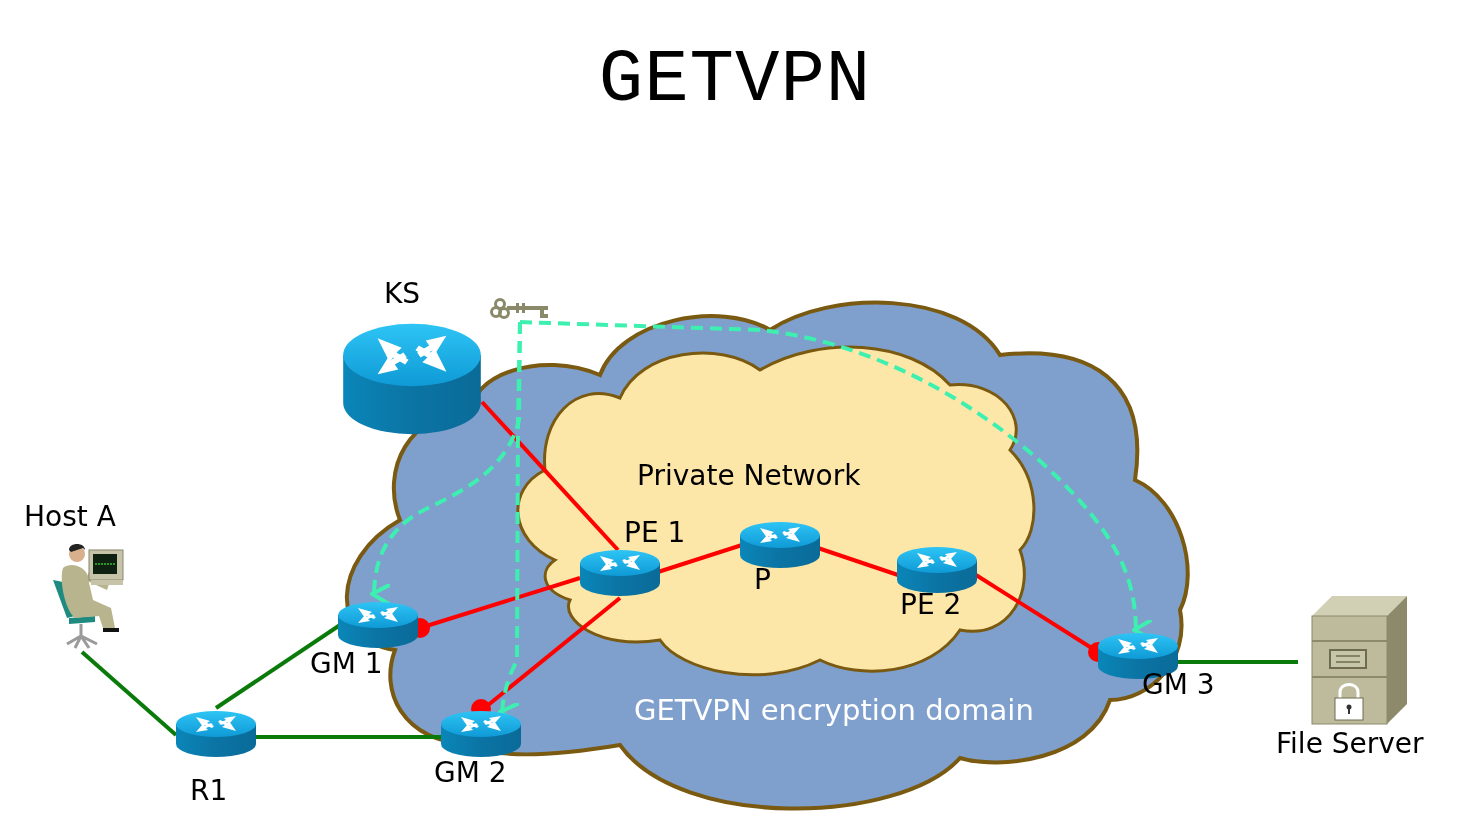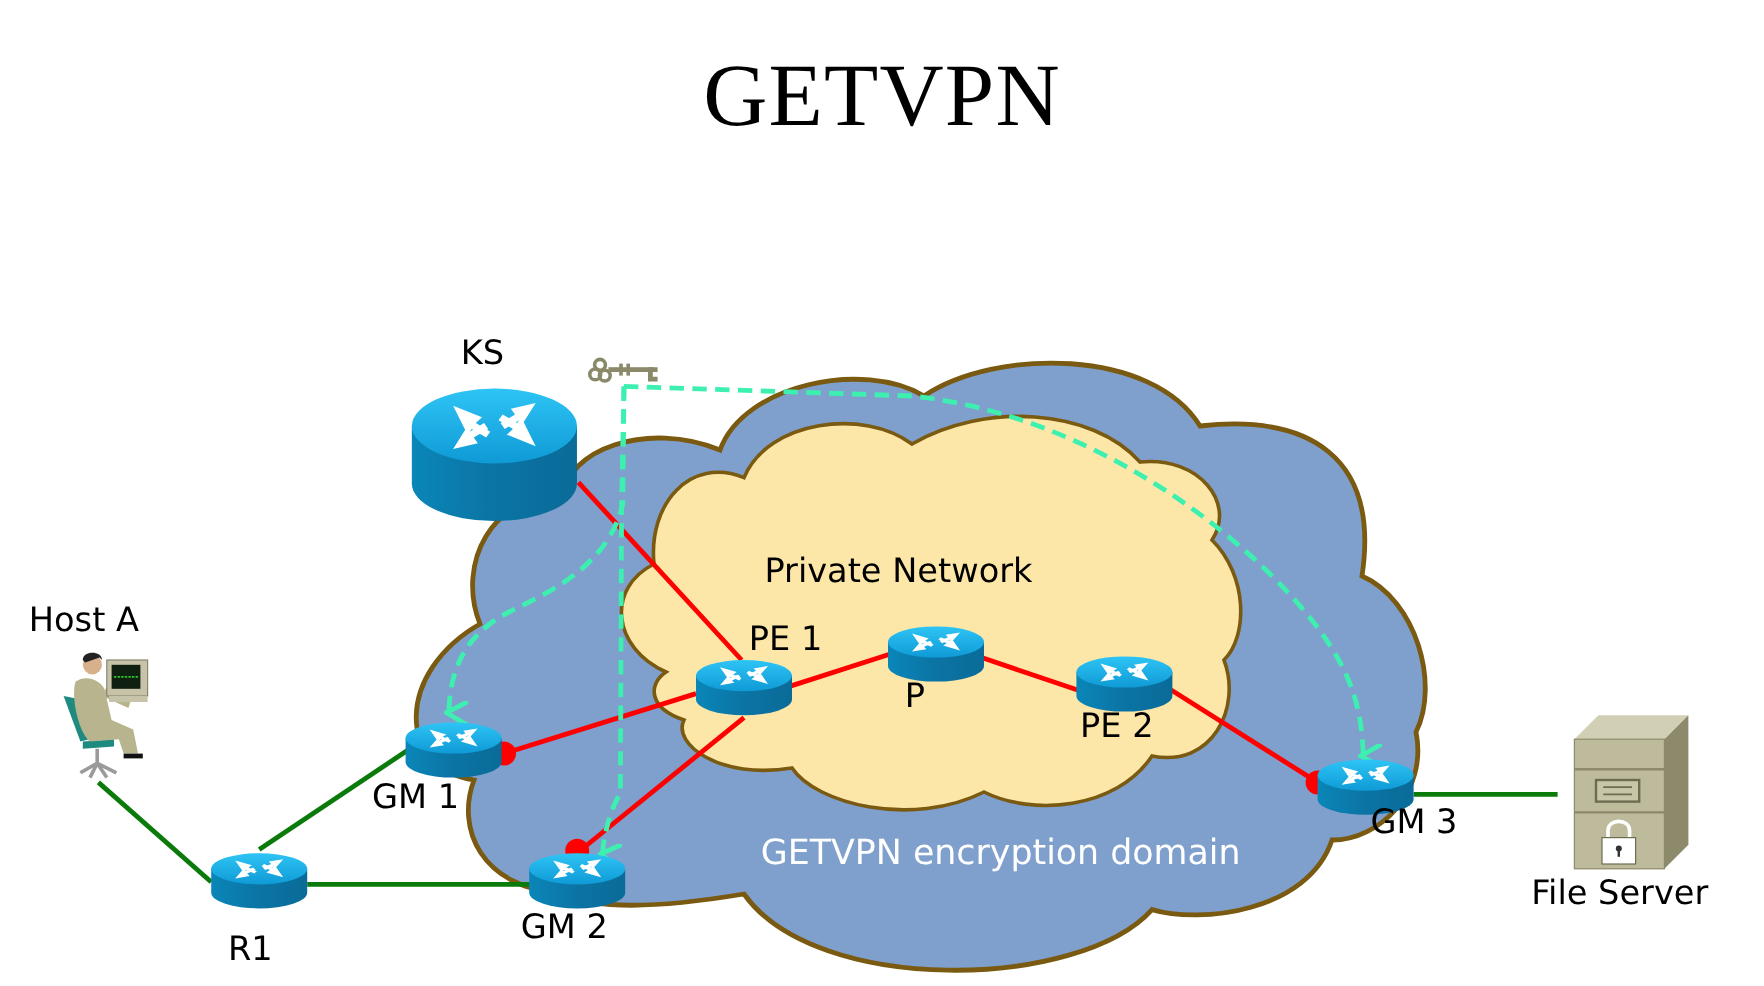--- a/index.html
+++ b/index.html
@@ -1,18 +1,18 @@
 <!DOCTYPE html>
 <html><head>
 <meta charset="utf-8">
 <style>
   html, body { margin:0; padding:0; background:#ffffff; }
   body { width:1470px; height:822px; position:relative; overflow:hidden; font-family:"DejaVu Sans", sans-serif; }
   #stage { position:absolute; left:0; top:0; width:1470px; height:822px; }
-  .title { position:absolute; left:0; width:1470px; top:38px; text-align:center; font-size:74px; color:#000; letter-spacing:1px; font-family:Liberation Serif, serif; }
+  .title { position:absolute; left:0; width:1470px; top:38px; text-align:center; font-size:74px; color:#000; letter-spacing:1px; font-family:Liberation Mono, monospace; }
   .lbl { font-family:"DejaVu Sans", sans-serif; font-size:28px; fill:#000; }
   .lbl-white { font-family:"DejaVu Sans", sans-serif; font-size:29px; fill:#ffffff; }
 </style>
 </head>
 <body>
 
 <div class="title">GETVPN</div>
 
 <svg id="stage" viewBox="0 0 1470 822">
   <defs>

